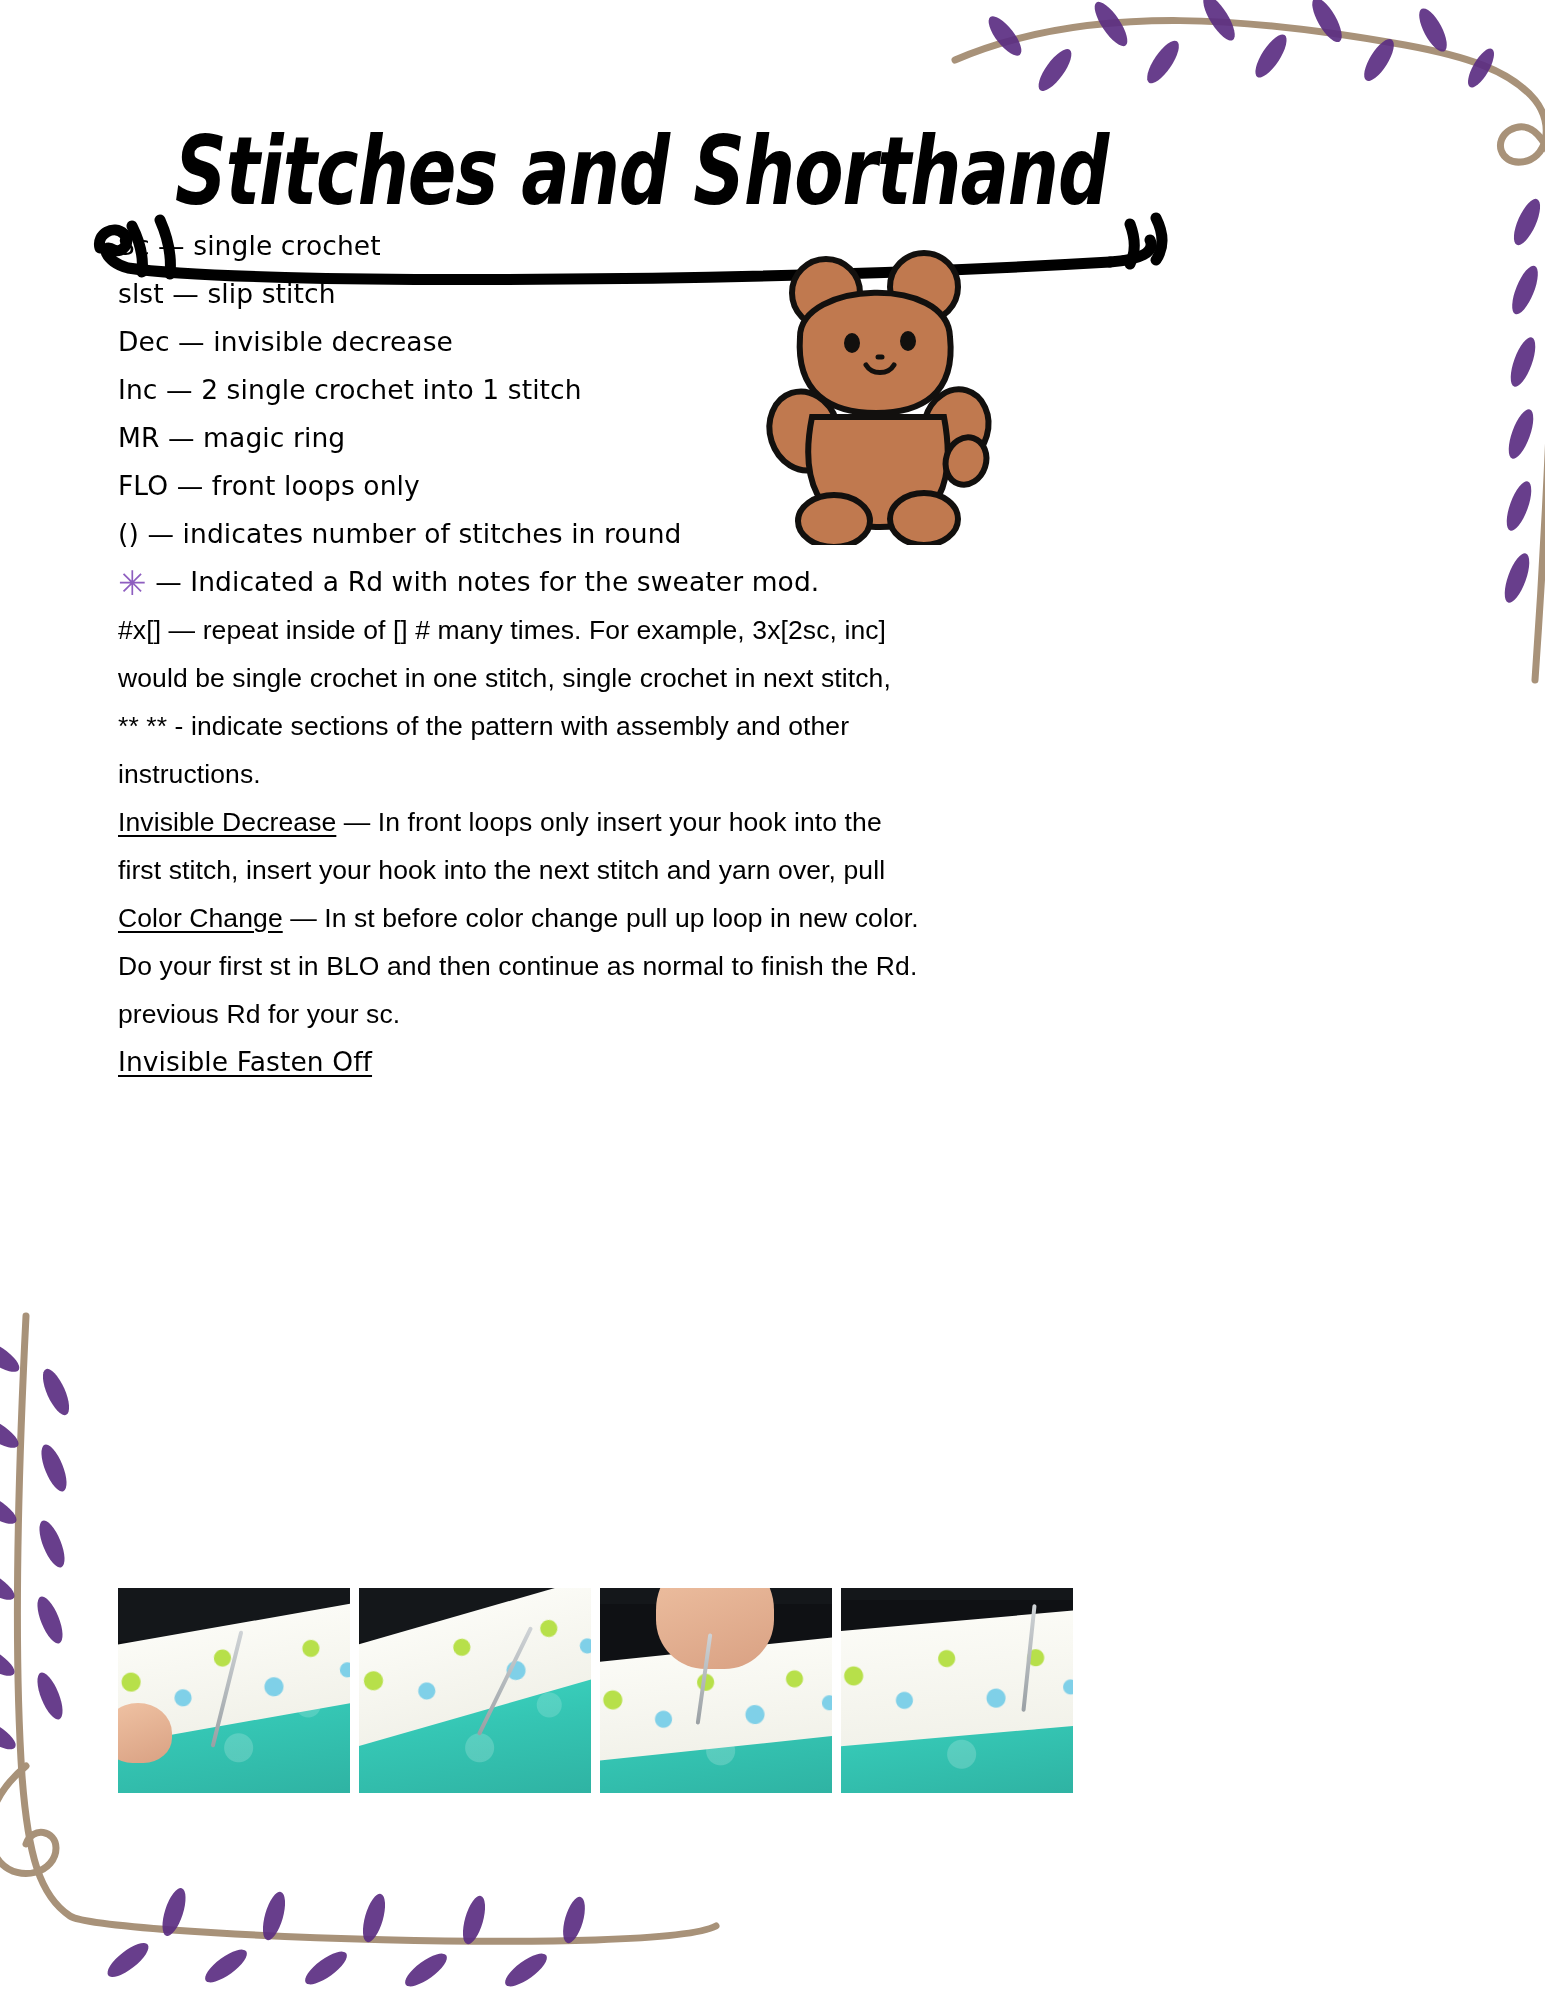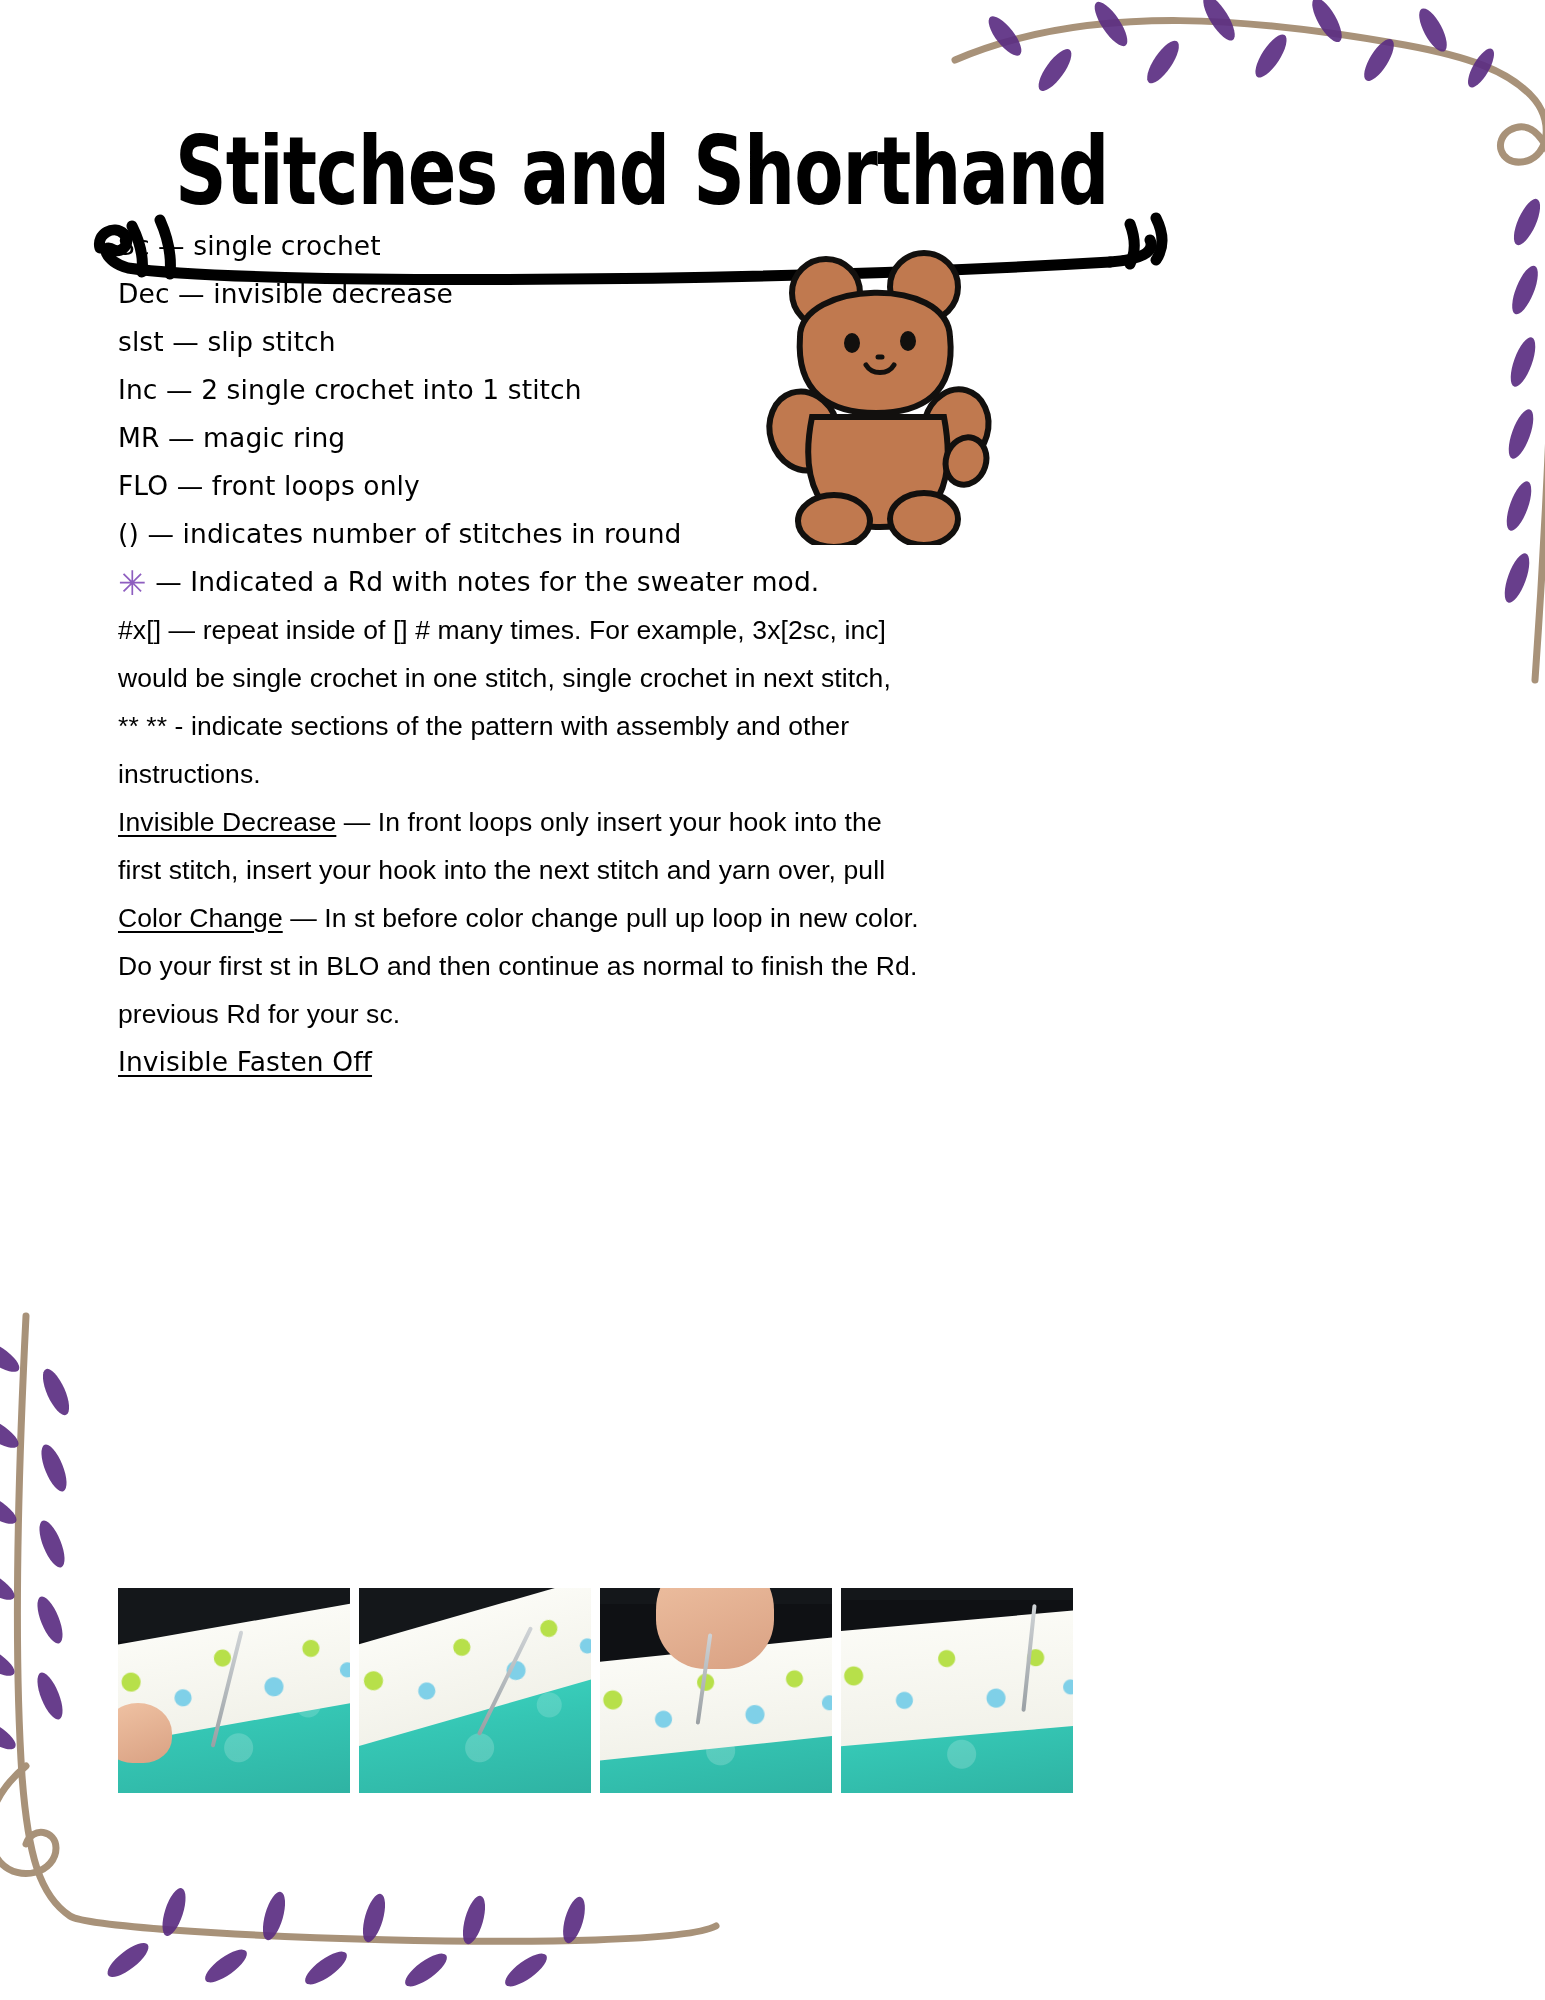--- a/index.html
+++ b/index.html
@@ -24,20 +24,21 @@
   .vine-tr { top: -10px; right: -30px; }
   .vine-bl { bottom: -20px; left: -40px; }
 
   
   .title-block {
     position: absolute;
     left: 70px;
     top: 130px;
     width: 1120px;
     height: 110px;
+    font-style: italic;
   }
   .title-text {
     position: absolute;
     left: 105px;
     top: -14px;
     font-family: "DejaVu Sans", sans-serif;
     font-weight: bold;
     font-size: 74px;
     letter-spacing: -1px;
     color: #000000;
@@ -257,22 +258,22 @@
         <ellipse cx="148" cy="96" rx="8" ry="10"></ellipse>
       </g>
       <path d="M106 120 C 112 130, 128 130, 134 120" fill="none" stroke="#12100e" stroke-width="5" stroke-linecap="round"></path>
       <path d="M118 112 L 122 112" stroke="#12100e" stroke-width="5" stroke-linecap="round"></path>
     </svg>
   </div>
 
   <div class="content">
 
     <div class="line">Sc — single crochet</div>
+    <div class="line">slst — slip stitch</div>
     <div class="line">Dec — invisible decrease</div>
-    <div class="line">slst — slip stitch</div>
     <div class="line">Inc — 2 single crochet into 1 stitch</div>
     <div class="line">MR — magic ring</div>
     <div class="line">FLO — front loops only</div>
     <div class="line">() — indicates number of stitches in round</div>
 
     <div class="line">
       <span class="star">✳</span>
       <span>— Indicated a Rd with notes for the sweater mod.</span>
     </div>
 

